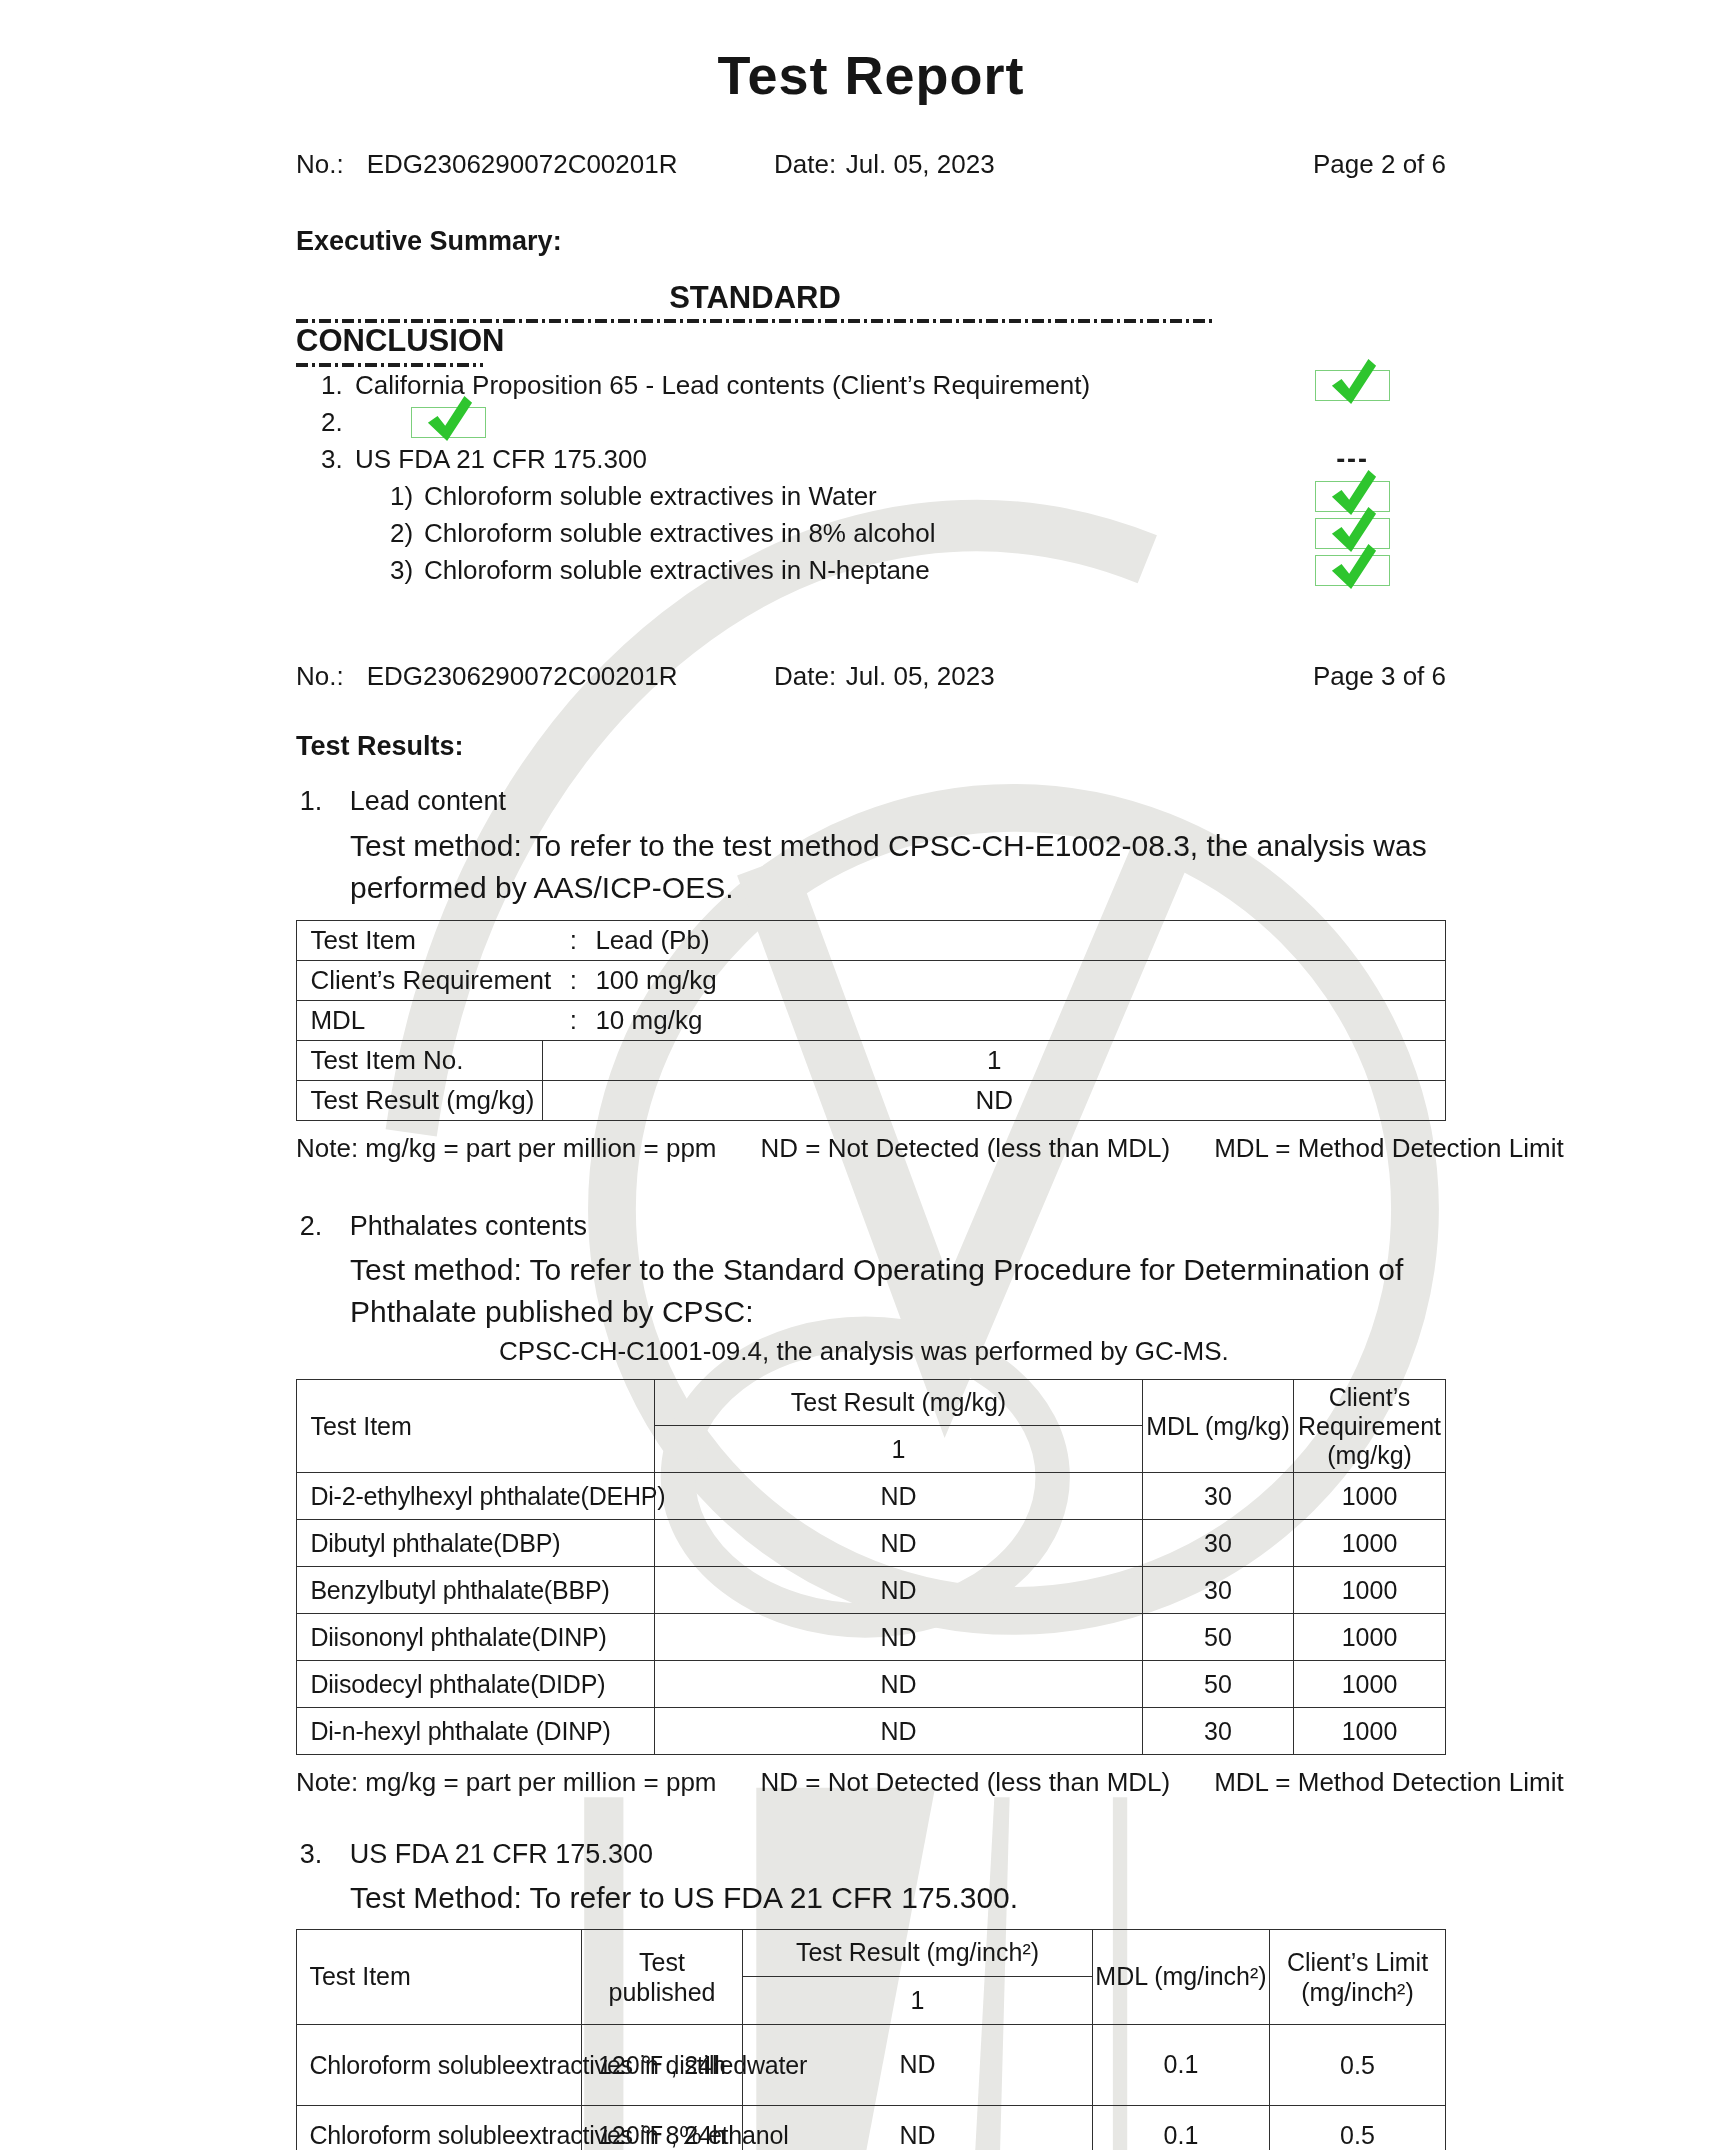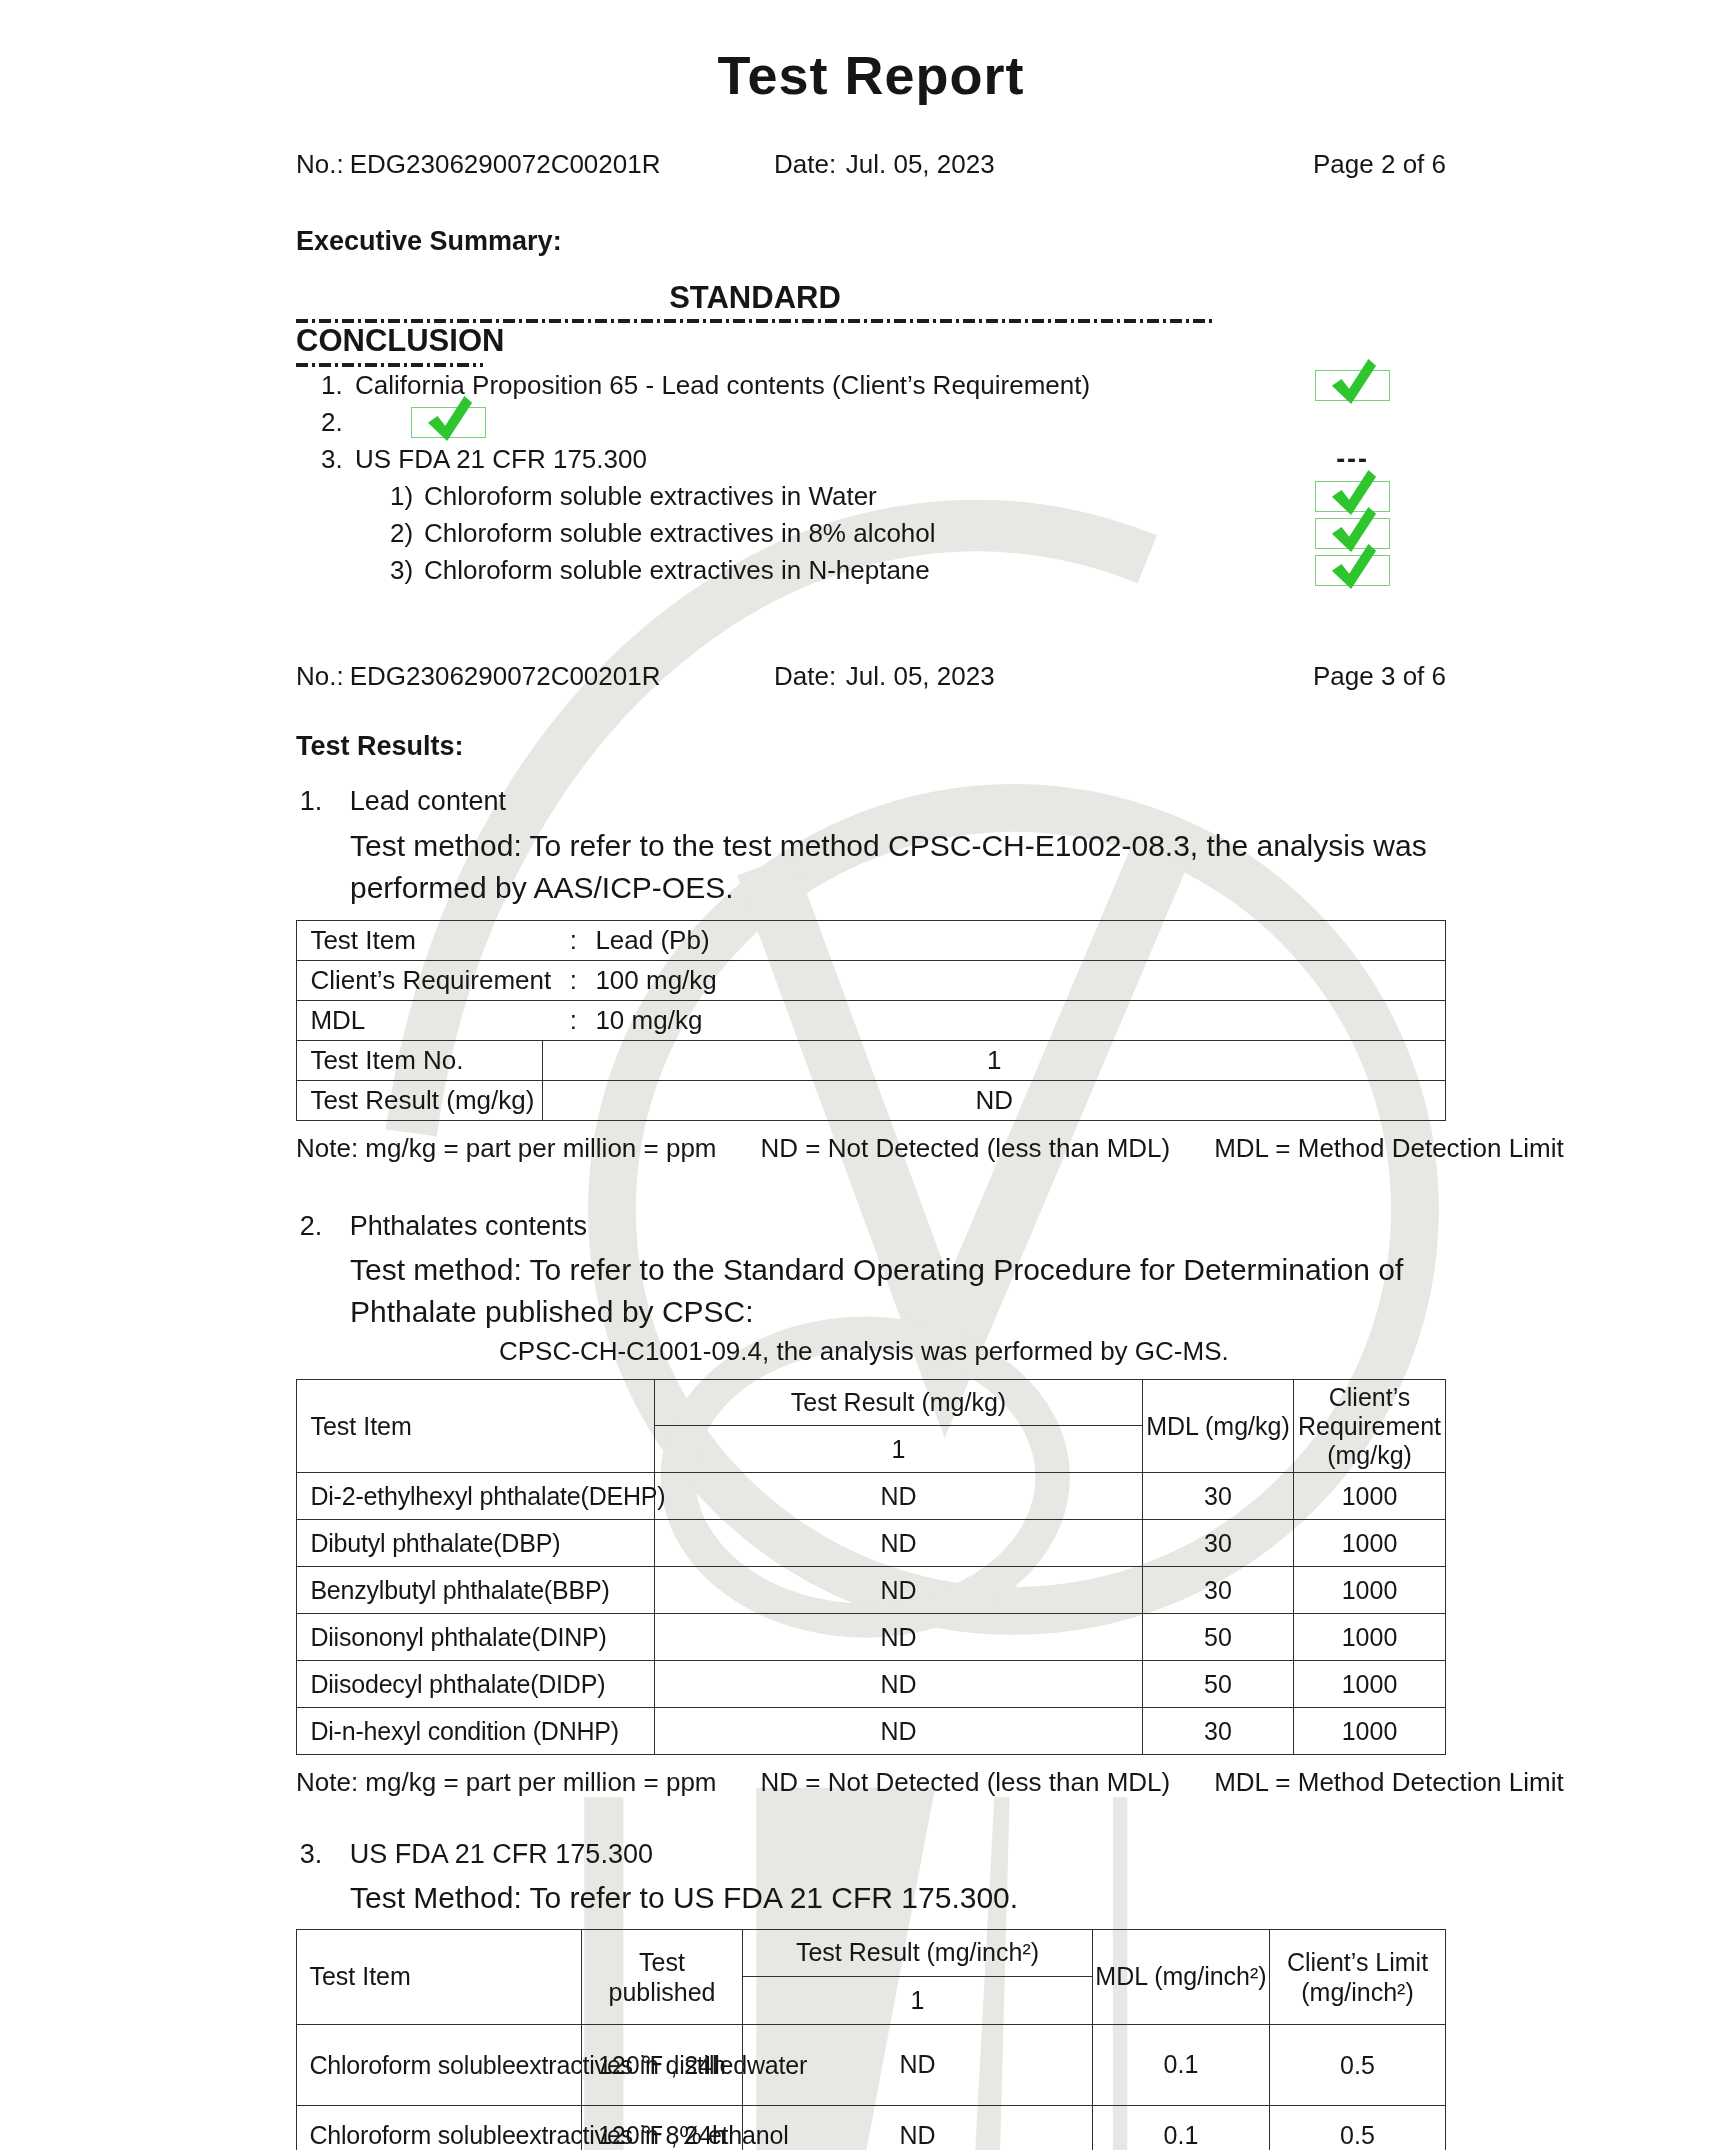--- a/index.html
+++ b/index.html
@@ -5,21 +5,21 @@
   html,body{margin:0;padding:0;background:#fff;}
   .page{
     position:relative;width:1721px;height:2151px;background:#ffffff;
     font-family:"Liberation Sans","DejaVu Sans",sans-serif;color:#161616;overflow:hidden;
   }
   .wm{position:absolute;left:0;top:0;z-index:0;}
   .content{position:absolute;left:0;top:0;width:1721px;height:2151px;z-index:1;
     padding:29px 275px 0 296px;box-sizing:border-box;}
   .title{margin:15.3px 0 0 0;text-align:center;font-size:54px;font-weight:bold;letter-spacing:1px;line-height:1.15;}
   .hdr{display:flex;margin-top:40px;font-size:26px;line-height:1.4;}
-  .hdr .h-no{width:478px;display:flex;gap:6px;}
+  .hdr .h-no{width:478px;display:flex;gap:23px;}
   .hdr .h-date{flex:1;display:flex;gap:9.6px;}
   .hdr .h-page{white-space:nowrap;}
   .sec-h{font-size:27px;font-weight:bold;line-height:1.4;}
   .exec-h{margin-top:40px;}
   .sumhead{display:flex;margin-top:19px;font-weight:bold;font-size:31px;flex-direction:column;}
   .col-std{width:918px;text-align:center;}
   .col-gap{flex:1;}
   .col-con{width:187px;text-align:center;}
   .dashline{height:3.8px;margin-top:3.8px;
     background:repeating-linear-gradient(90deg,#1d1d1d 0 12.4px,transparent 12.4px 16.3px,#1d1d1d 16.3px 19px,transparent 19px 23px);}
@@ -288,21 +288,21 @@
         <div class="c3">50</div>
         <div class="c4">1000</div>
       </div>
       <div class="drow">
         <div class="c1">Diisodecyl phthalate(DIDP)</div>
         <div class="c2">ND</div>
         <div class="c3">50</div>
         <div class="c4">1000</div>
       </div>
       <div class="drow">
-        <div class="c1">Di-n-hexyl condition (DNHP)</div>
+        <div class="c1">Di-n-hexyl phthalate (DINP)</div>
         <div class="c2">ND</div>
         <div class="c3">30</div>
         <div class="c4">1000</div>
       </div>
     </div>
 
     <div class="note">
       <span>Note: mg/kg = part per million = ppm</span>
       <span>ND = Not Detected (less than MDL)</span>
       <span>MDL = Method Detection Limit</span>

